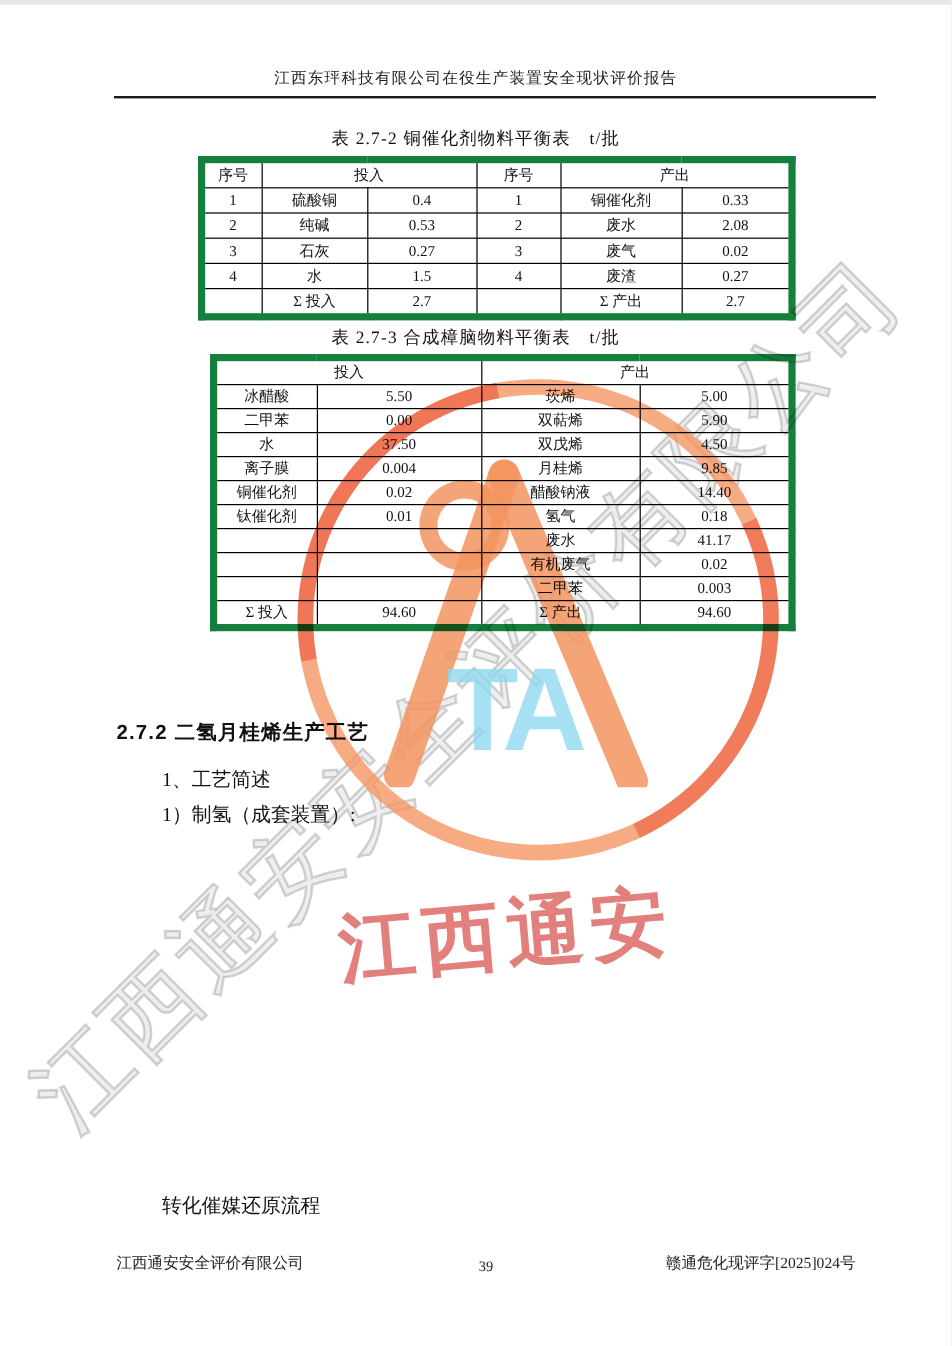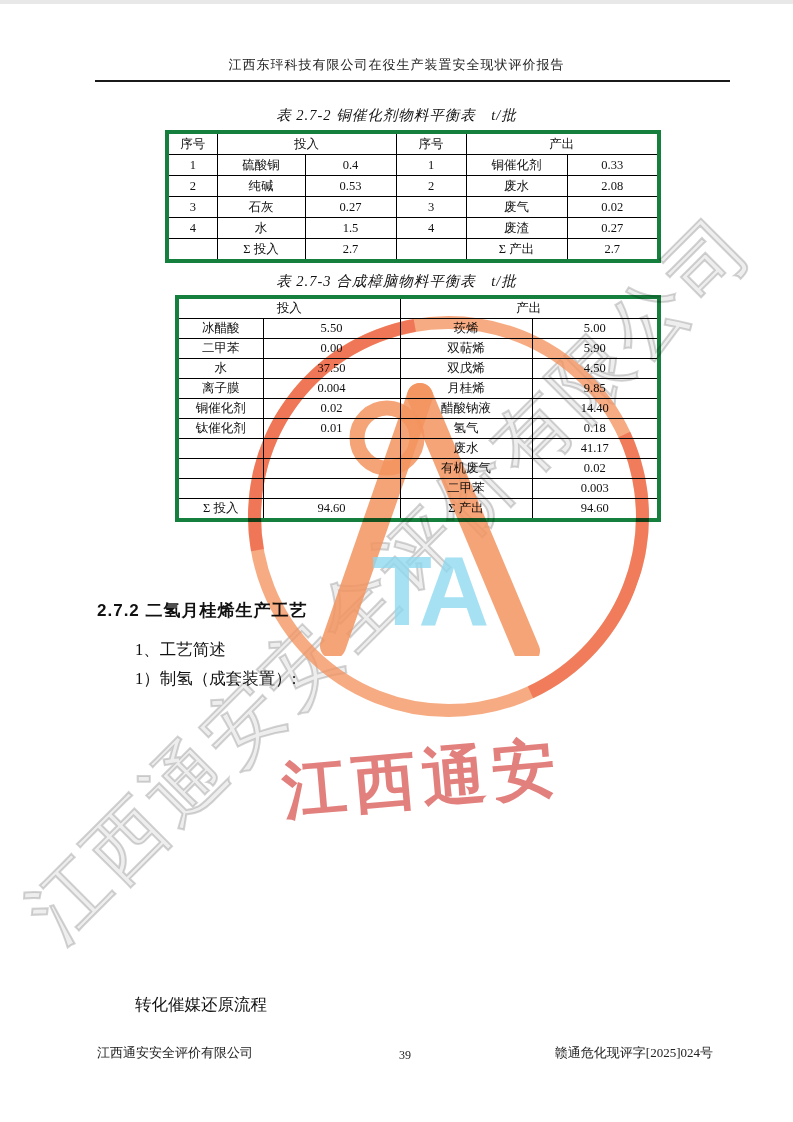--- a/index.html
+++ b/index.html
@@ -7,26 +7,26 @@
     position:relative; width:793px; height:1122px; margin:4px auto;
     background:#ffffff; overflow:hidden;
     font-family:"Liberation Serif","DejaVu Serif",serif;
     color:#111;
   }
   
   .doc-header{position:absolute; top:52px; left:0; width:100%; text-align:center;
     font-size:13px; letter-spacing:1px; color:#222;}
   .header-rule{position:absolute; top:76px; left:95px; width:635px; border-top:2px solid #1a1a1a;}
   
-  .tbl-title{position:absolute; width:100%; text-align:center; font-size:14.5px; color:#111; letter-spacing:1px;font-style:italic;}
+  .tbl-title{position:absolute; width:100%; text-align:center; font-size:14.5px; color:#111; letter-spacing:1px;}
   #t1-title{top:102px;}
   #t2-title{top:268px;}
   
   table.mat{border-collapse:collapse; table-layout:fixed; position:absolute;
-    font-size:12.5px; text-align:center; color:#111; border:4px solid #15803d;}
+    font-size:12.5px; text-align:center; color:#111; border:6px solid #15803d;}
   table.mat td{border:1px solid #000; padding:0 2px; overflow:hidden; white-space:nowrap;}
   #table1{left:165px; top:126px; width:492px;}
   #table1 td{height:20px;}
   #table2{left:175px; top:291px; width:482px;}
   #table2 td{height:19px;}
   
   .textcol{position:absolute; left:97px; width:616px;}
   .sec-heading{top:595px; font-size:17px; font-weight:bold; font-family:"Liberation Sans","DejaVu Sans",sans-serif; letter-spacing:1px;}
   .sub-lines{top:631px; line-height:29px; font-size:16.5px; padding-left:38px; box-sizing:border-box;}
   .para{top:722px; line-height:34.5px; font-size:17.5px; text-align:justify; text-indent:2em; letter-spacing:0.5px;}

